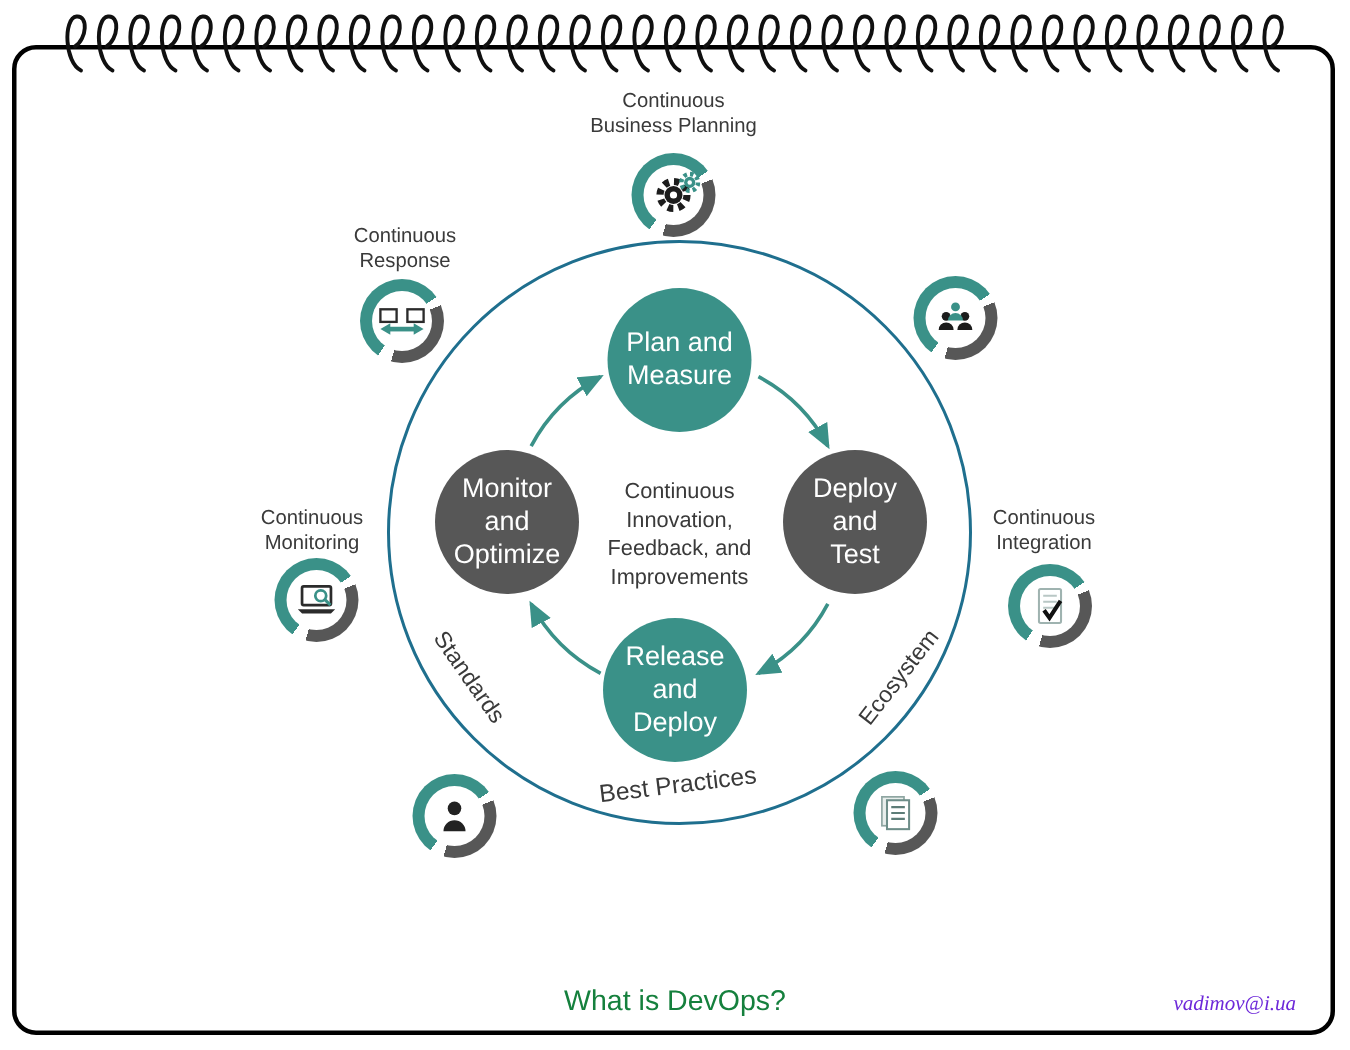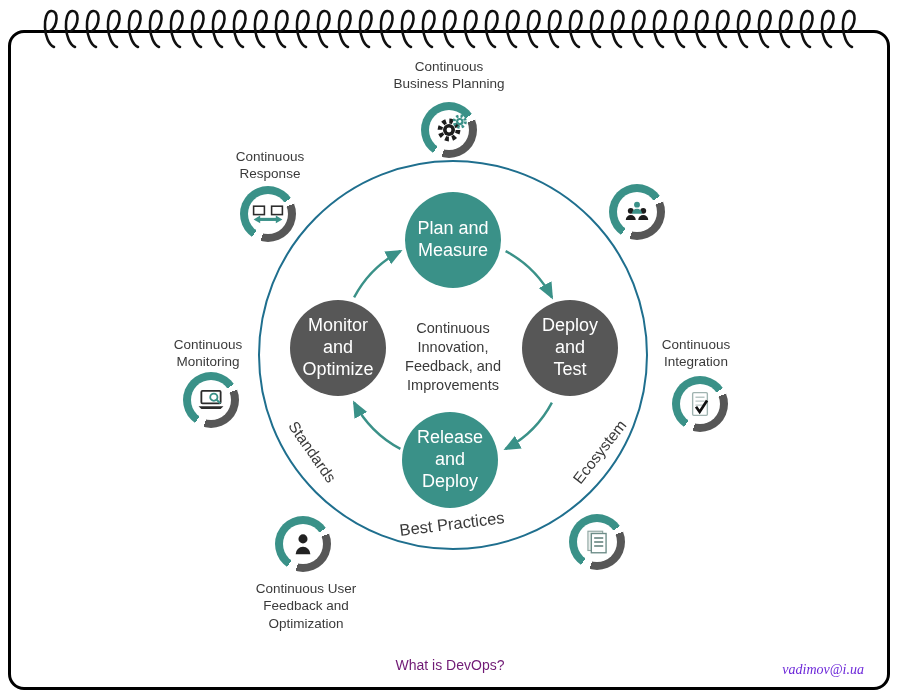--- a/index.html
+++ b/index.html
@@ -75,21 +75,21 @@
   #sat-label-0{left:359px;top:58px;}
   #sat-label-1{left:550px;top:148px;}
   #sat-label-2{left:606px;top:336px;}
   #sat-label-3{left:511px;top:580px;}
   #sat-label-4{left:216px;top:580px;}
   #sat-label-5{left:118px;top:336px;}
   #sat-label-6{left:180px;top:148px;}
 
   .caption{
     position:absolute;left:0;top:657px;width:900px;text-align:center;
-    font-size:14px;color:#701a75;z-index:2;
+    font-size:19px;color:#15803d;z-index:2;
   }
   .credit{
     position:absolute;right:36px;top:662px;font-family:"Liberation Serif", serif;
     font-style:italic;font-size:14px;color:#6d28d9;z-index:4;
   }
 </style>
 </head>
 <body>
 
 <div class="page"></div>
@@ -221,23 +221,20 @@
   <div class="sat-icon" id="sat-icon-3">
     <div class="glyph">
       <svg viewBox="-15 -15 30 30" width="34" height="34">
         <rect x="-8" y="-9.5" width="13" height="17" fill="#e8eeec" stroke="#8fa6a2" stroke-width="1"></rect>
         <rect x="-5" y="-7.5" width="13" height="17" fill="#fff" stroke="#6d8d88" stroke-width="1.2"></rect>
         <path d="M-2.5,-3.5 h8 M-2.5,0 h8 M-2.5,3.5 h8" stroke="#5d7d78" stroke-width="1.3"></path>
       </svg>
     </div>
   </div>
 
-  <div class="sat-label" id="sat-label-4">Continuous User
-Feedback and
-Optimization</div>
   <div class="sat-icon" id="sat-icon-4">
     <div class="glyph">
       <svg viewBox="-15 -15 30 30" width="34" height="34">
         <g fill="#222">
           <circle cx="0" cy="-4.5" r="4"></circle>
           <path d="M-6.5,9 a6.5,6.5 0 0 1 13,0 z"></path>
         </g>
       </svg>
     </div>
   </div>

